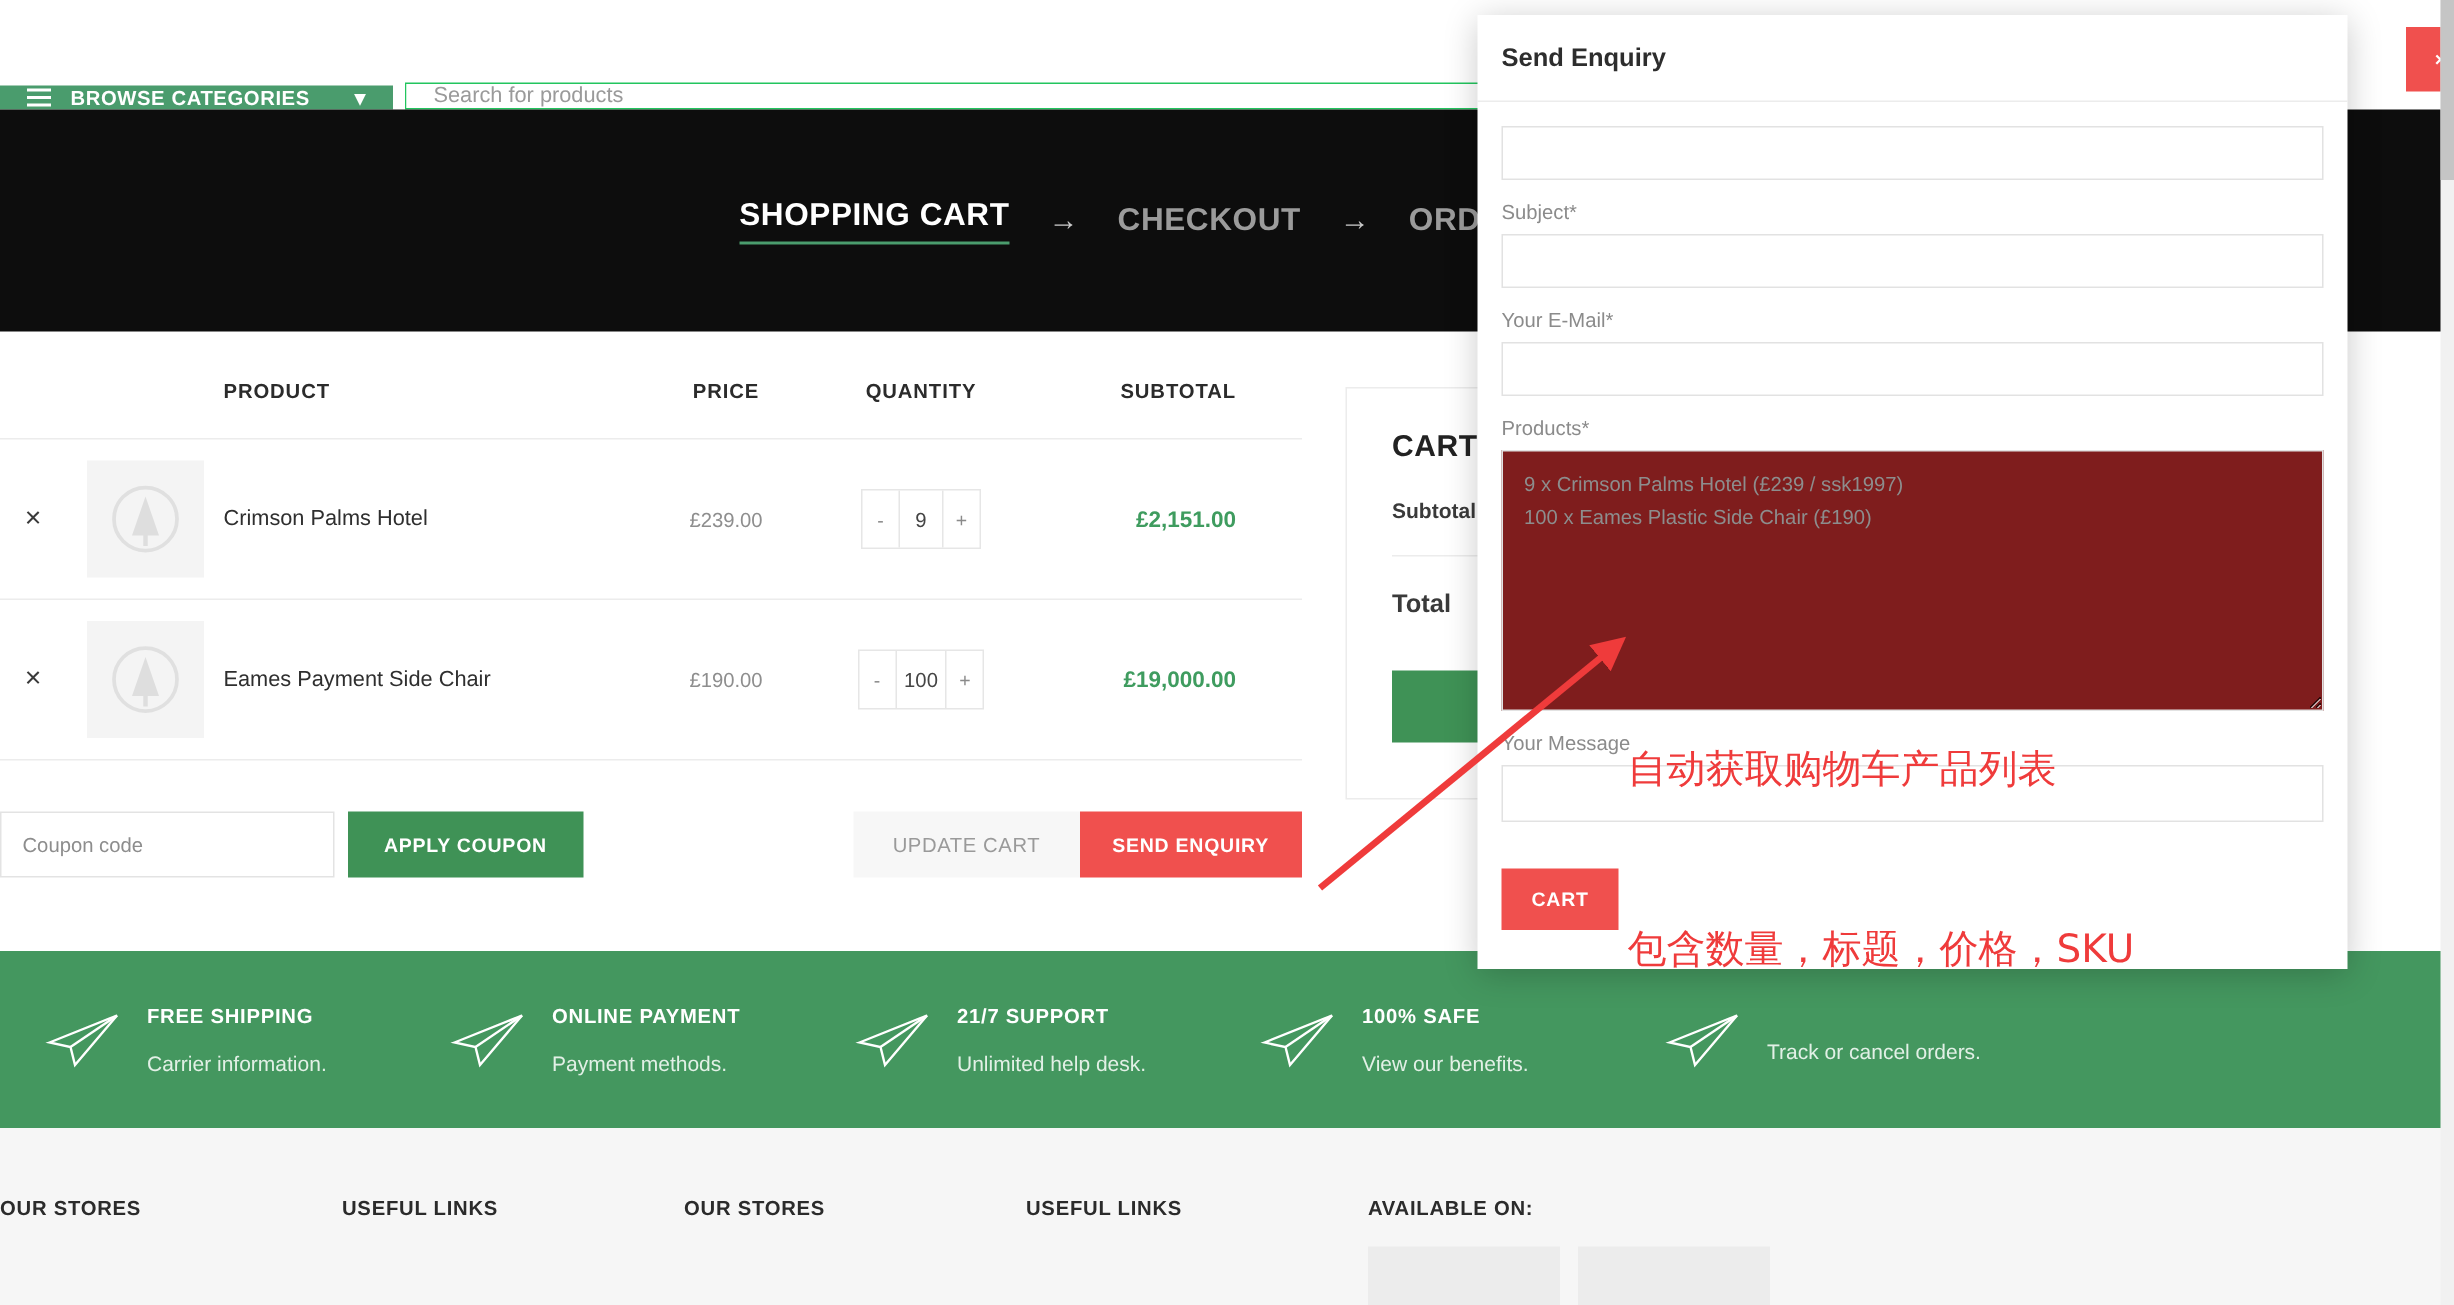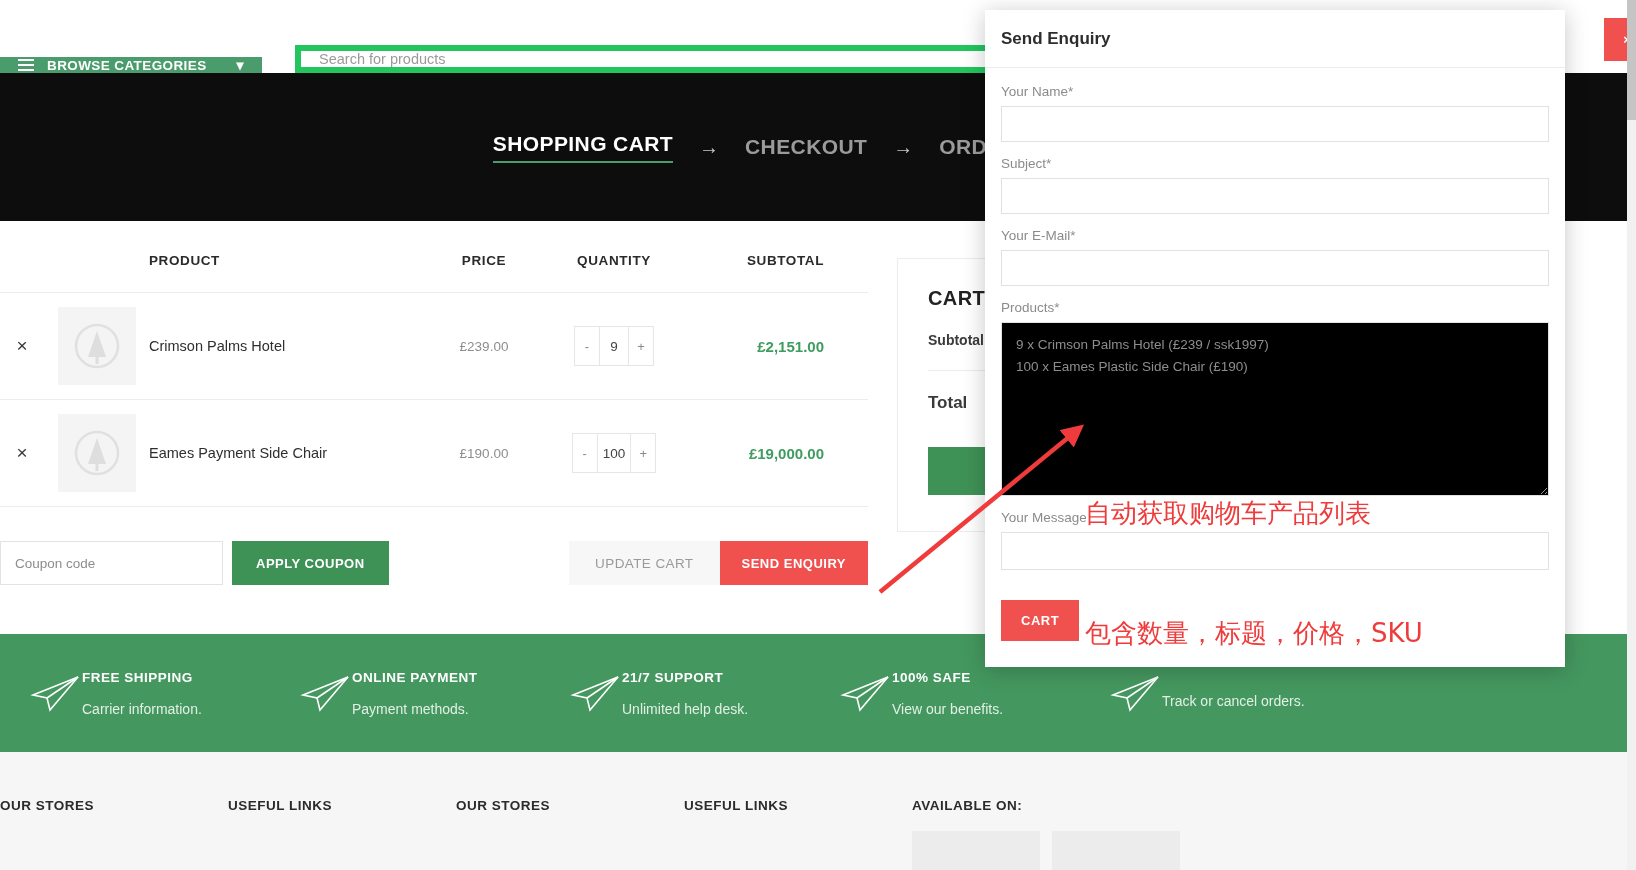--- a/index.html
+++ b/index.html
@@ -22,22 +22,22 @@
     display: flex; align-items: center; gap: 13px;
     padding: 0 18px; font-size: 13.5px; font-weight: bold;
     letter-spacing: .4px; cursor: pointer;
   }
   .hamburger { display: inline-flex; flex-direction: column; gap: 3px; }
   .hamburger i { display: block; width: 16px; height: 2px; background: #fff; }
   .browse-label { flex: 1; }
   .chev { font-size: 14px; }
 
   .searchwrap {
-    margin-left: 33px; flex: 1; display: flex;
-    border: 6px solid #22c55e; background: #fff; max-width: 1100px;
+    margin-left: 8px; flex: 1; display: flex;
+    border: 1px solid #22c55e; background: #fff; max-width: 1100px;
   }
   .search-input {
     flex: 1; border: 0; outline: 0; padding: 0 18px;
     font-size: 14.5px; color: #555;
     font-family: "Liberation Sans", sans-serif;
   }
   .search-input::placeholder { color: #9a9a9a; }
   .select-cat {
     width: 180px; border-left: 1px solid #ebebeb;
     display: flex; align-items: center; justify-content: space-between;
@@ -155,21 +155,21 @@
   .checkout-btn {
     margin-top: 12px; width: 100%; height: 48px;
     background: #3f9256; color: #fff; font-size: 13px;
   }
 
   
   .features {
     position: absolute; left: 0; top: 634px; width: 1636px; height: 118px;
     background: #44975f; display: flex; align-items: center;
   }
-  .feature { display: flex; align-items: center; padding-left: 30px; }
+  .feature { display: flex; align-items: center; gap: 16px; padding-left: 30px; }
   .feature:nth-child(1) { width: 270px; }
   .feature:nth-child(2) { width: 270px; }
   .feature:nth-child(3) { width: 270px; }
   .feature:nth-child(4) { width: 270px; }
   .feature:nth-child(5) { width: 300px; }
   .f-text .f-title {
     color: #fff; font-size: 13.5px; font-weight: bold; letter-spacing: .5px;
   }
   .f-text .f-sub { color: #e2f0e6; font-size: 14px; margin-top: 16px; }
 
@@ -222,21 +222,21 @@
   .field-label { font-size: 13.5px; color: #8b8b8b; margin-bottom: 7px; }
   .field-input {
     width: 100%; height: 36px; border: 1px solid #e2e2e2;
     outline: 0; padding: 0 10px; font-size: 13.5px; color: #555;
     font-family: "Liberation Sans", sans-serif; background: #fff;
   }
   .products-area {
     width: 100%; height: 174px; border: 1px solid #e2e2e2;
     outline: 0; padding: 11px 14px; font-size: 13.5px;
     color: #8d8d8d; line-height: 1.65; resize: both;
-    font-family: "Liberation Sans", sans-serif; background: #000000;
+    font-family: "Liberation Sans", sans-serif; background: #7f1d1d;
     overflow: hidden; white-space: pre-wrap;
   }
   .msg-area {
     width: 100%; height: 38px; border: 1px solid #e2e2e2;
     outline: 0; padding: 8px 10px; font-size: 13.5px; color: #555;
     font-family: "Liberation Sans", sans-serif; resize: none;
   }
   .send-btn {
     margin-top: 12px; height: 41px; padding: 0 20px;
     background: #f0504e; color: #fff; font-size: 13px;
@@ -438,21 +438,20 @@
   </div>
 </div>
 
 <div class="modal">
   <div class="modal-head">
     <div class="modal-title">Send Enquiry</div>
     <button class="modal-close">×</button>
   </div>
   <div class="modal-body">
     <div class="field">
-      <div class="field-label">Your Name*</div>
       <input class="field-input" value="" style="">
     </div>
     <div class="field">
       <div class="field-label">Subject*</div>
       <input class="field-input" value="" style="">
     </div>
     <div class="field">
       <div class="field-label">Your E-Mail*</div>
       <input class="field-input" value="" style="">
     </div>

